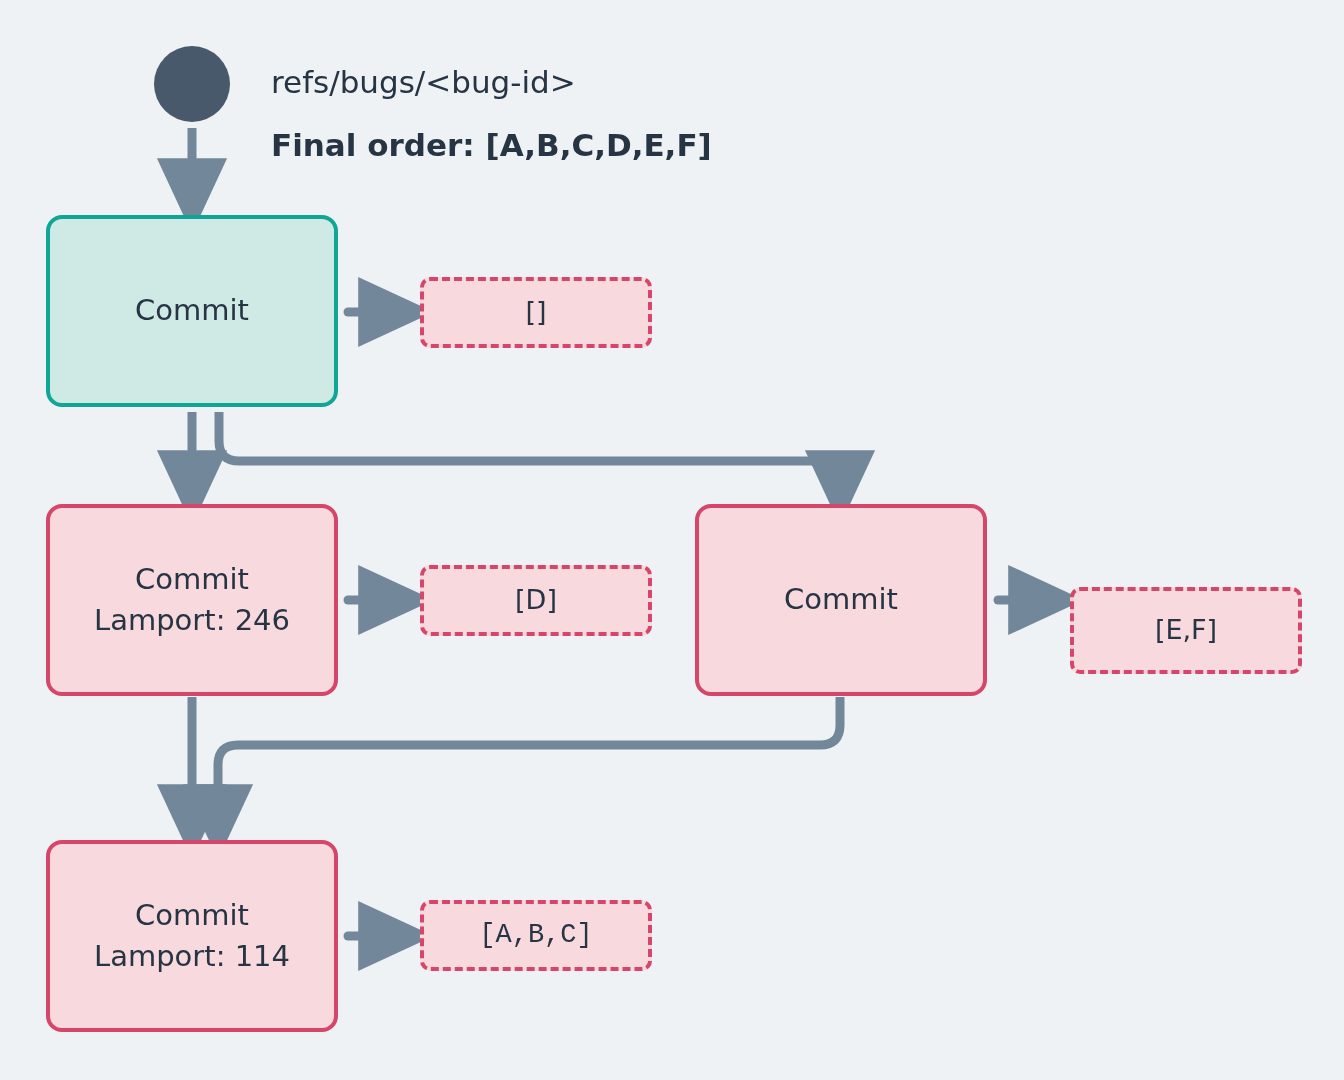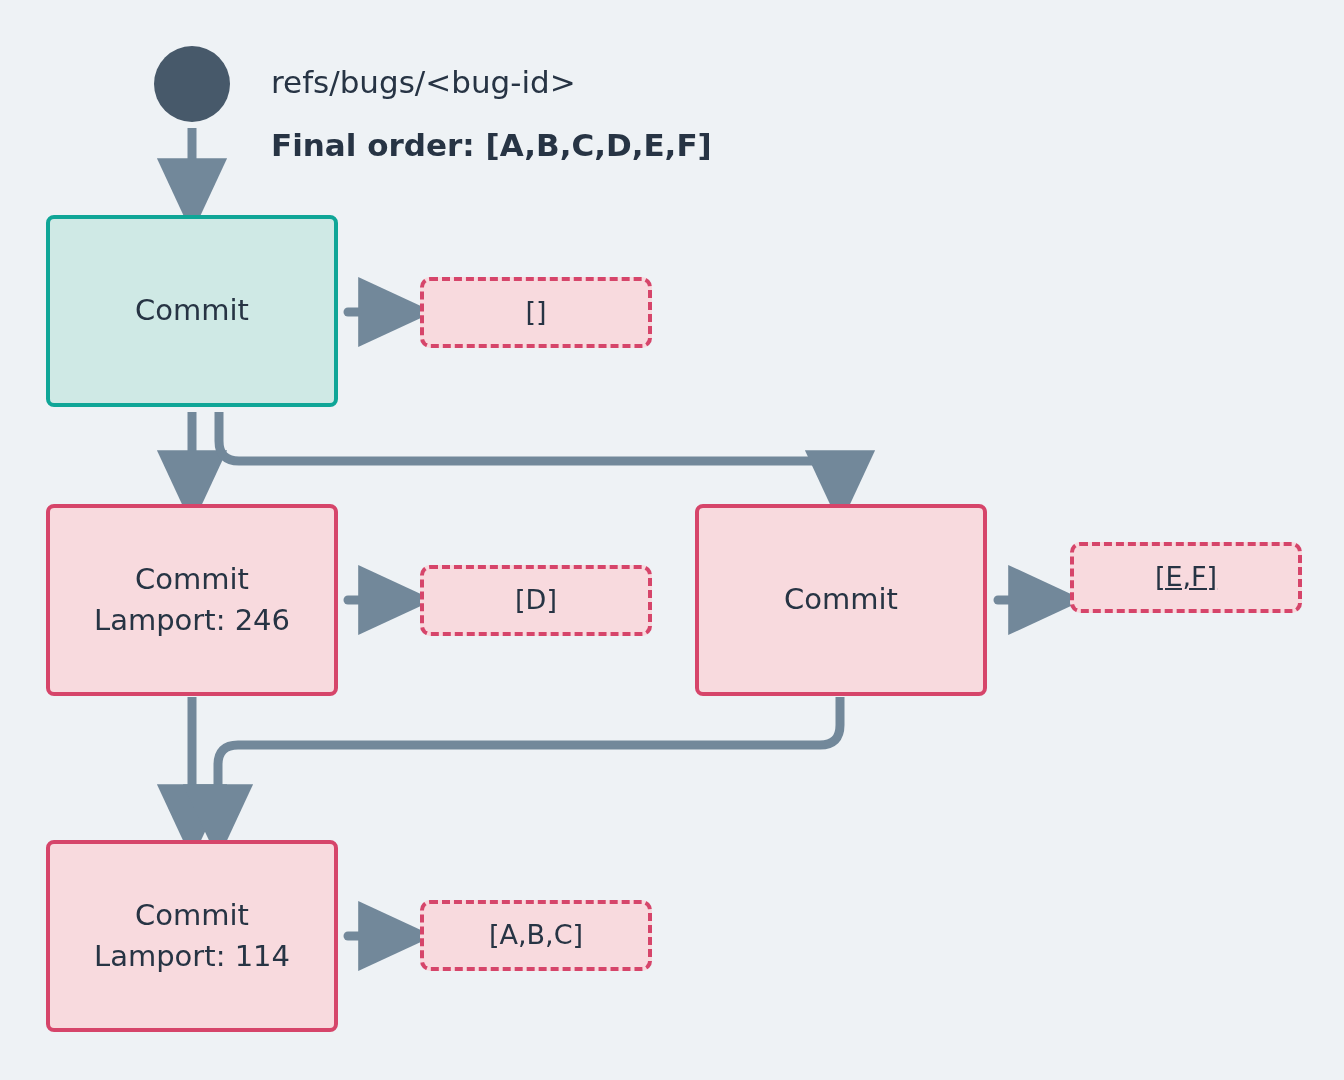--- a/index.html
+++ b/index.html
@@ -35,20 +35,21 @@
     flex-direction: column;
     align-items: center;
     justify-content: center;
     border-radius: 8px;
     line-height: 1.42;
   }
   .commit-node {
     border-width: 4px;
     border-style: solid;
     font-size: 29px;
+    border-radius: 16px;
   }
   .commit-node.teal {
     background: #cfe9e5;
     border-color: #0fa697;
   }
   .commit-node.pink {
     background: #f8dade;
     border-color: #d6456a;
   }
   .payload-node {
@@ -131,26 +132,26 @@
   </div>
 
   <div class="node payload-node" style="left:420px; top:565px; width:232px; height:71px;">
     <span>[D]</span>
   </div>
 
   <div class="node commit-node pink" style="left:695px; top:504px; width:292px; height:192px;">
     <span class="commit-line">Commit</span>
   </div>
 
-  <div class="node payload-node" style="left:1070px; top:542px; width:232px; height:71px;text-decoration:underline;">
+  <div class="node payload-node" style="left:1070px; top:587px; width:232px; height:87px;">
     <span>[E,F]</span>
   </div>
 
   <div class="node commit-node pink" style="left:46px; top:840px; width:292px; height:192px;">
     <span class="commit-line">Commit</span>
     <span class="commit-line">Lamport: 114</span>
   </div>
 
-  <div class="node payload-node" style="left:420px; top:900px; width:232px; height:71px;">
+  <div class="node payload-node" style="left:420px; top:900px; width:232px; height:71px;font-family:Liberation Mono, monospace;">
     <span>[A,B,C]</span>
   </div>
 
 </div>
 
 </body></html>

